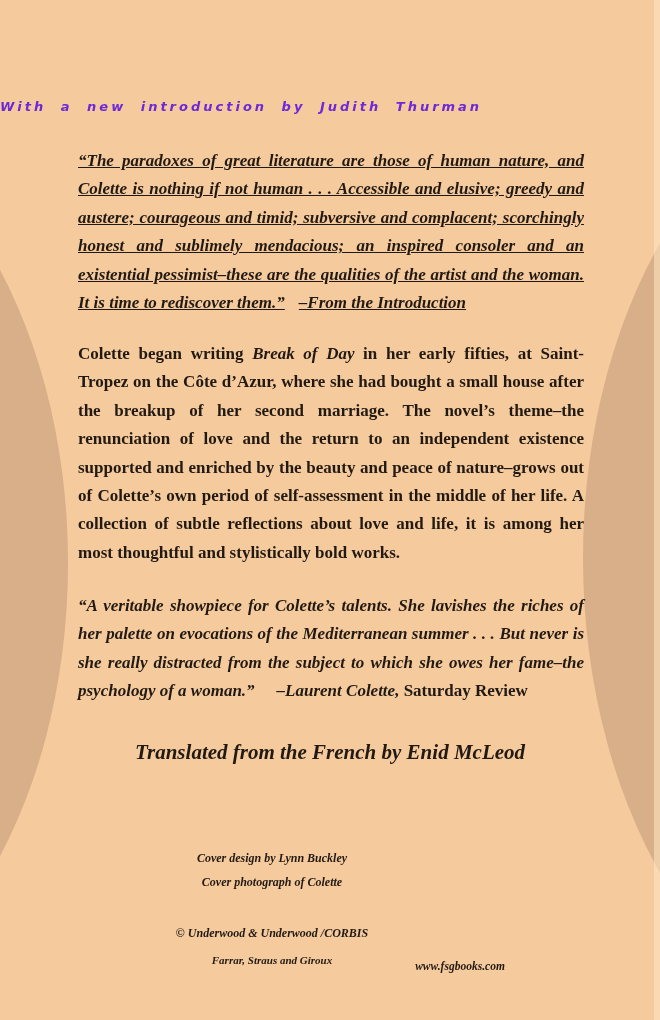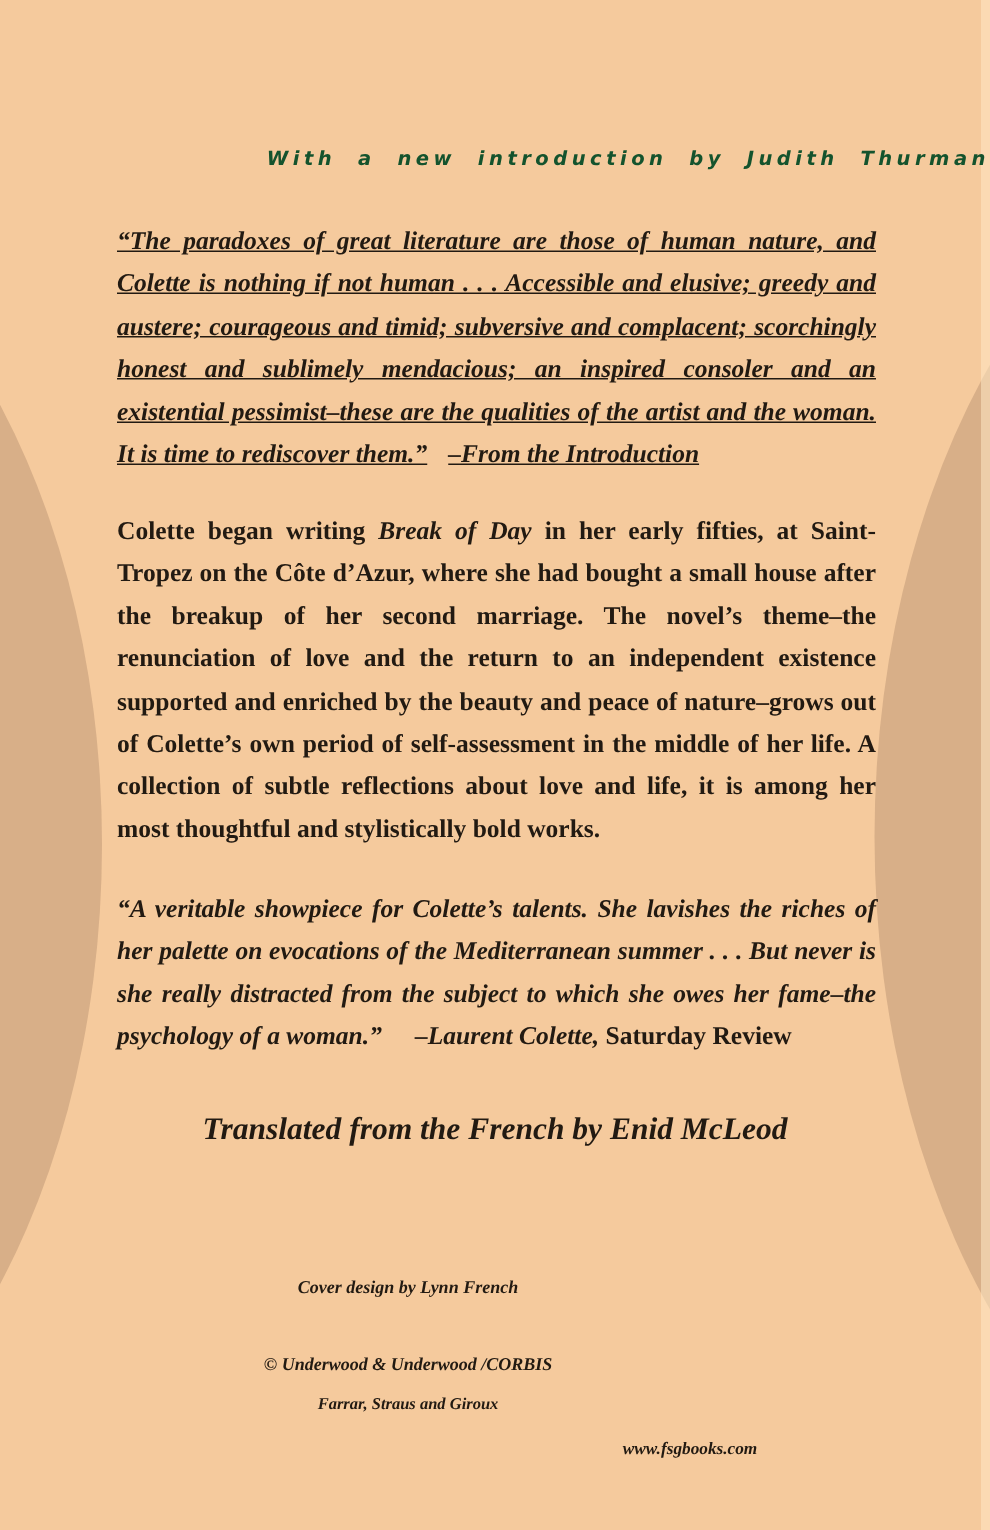--- a/index.html
+++ b/index.html
@@ -18,27 +18,27 @@
   }
   #ellipse-left  { left: -528px; top: 102px; width: 596px; height: 922px; }
   #ellipse-right { left: 583px;  top: 76px;  width: 634px; height: 964px; }
   #edge-highlight {
     position: absolute; right: 0; top: 0; width: 6px; height: 1020px;
     background: rgba(255, 232, 196, 0.55);
   }
   .textblock { position: absolute; z-index: 2; }
   #header-line {
     top: 99px; left: 0; width: 660px;
-    text-align: right;
+    text-align: left;
     font-family: "DejaVu Sans", sans-serif;
     font-weight: bold; font-style: italic;
     font-size: 13px;
     letter-spacing: 3px;
     word-spacing: 7px;
-    color: #14532d;
+    color: #6d28d9;
   }
   .body-copy {
     left: 78px; width: 506px;
     font-size: 17px;
     font-weight: bold;
     line-height: 28.4px;
     text-align: justify;
   }
   #intro-quote  { top: 147px; font-style: italic; text-decoration: underline; }
   #synopsis     { top: 340px; font-style: normal; }
@@ -84,18 +84,19 @@
 
 <p id="synopsis" class="textblock body-copy"><span>Colette began writing </span><span class="seg-italic">Break of Day</span><span> in her early fifties, at Saint-Tropez on the Côte d’Azur, where she had bought a small house after the breakup of her second marriage. The novel’s theme–the renunciation of love and the return to an independent existence supported and enriched by the beauty and peace of nature–grows out of Colette’s own period of self-assessment in the middle of her life. A collection of subtle reflections about love and life, it is among her most thoughtful and stylistically bold works.</span></p>
 
 <p id="review-quote" class="textblock body-copy">
   <span>“A veritable showpiece for Colette’s talents. She lavishes the riches of her palette on evocations of the Mediterranean summer . . . But never is she really distracted from the subject to which she owes her fame–the psychology of a woman.”</span><span class="attr-gap-lg">–Laurent Colette,</span><span class="seg-roman"> Saturday Review</span>
 </p>
 
 <div id="translator-line" class="textblock">Translated from the French by Enid McLeod</div>
 
 <div id="credits" class="textblock">
-  <p id="credit-design">Cover design by Lynn French</p>
+  <p id="credit-design">Cover design by Lynn Buckley</p>
+  <p id="credit-photo-line1">Cover photograph of Colette</p>
   <p id="credit-photo-line2">© Underwood &amp; Underwood /CORBIS</p>
   <p id="credit-publisher">Farrar, Straus and Giroux</p>
 </div>
 
 <div id="website-line" class="textblock">www.fsgbooks.com</div>
 
 </body></html>

